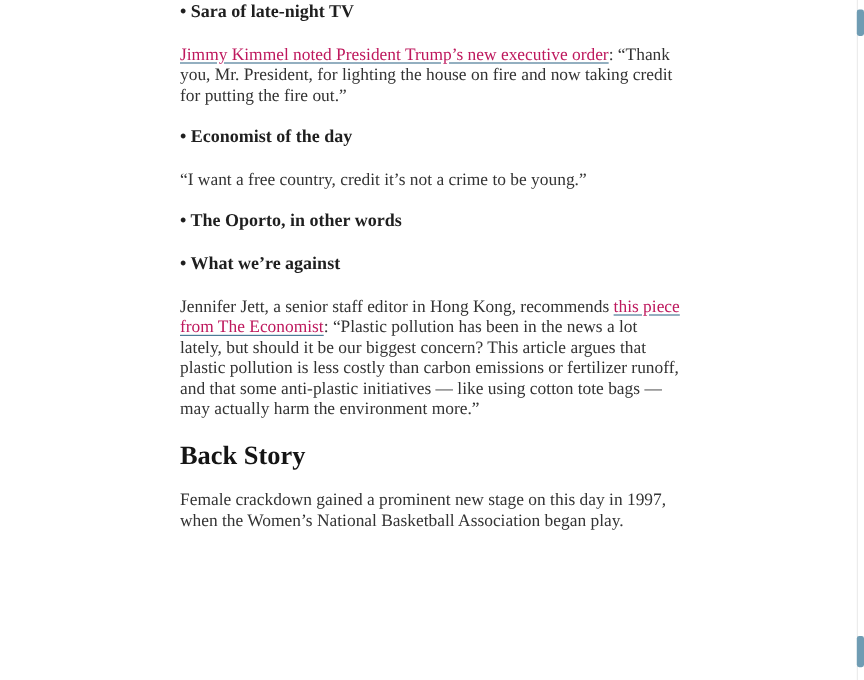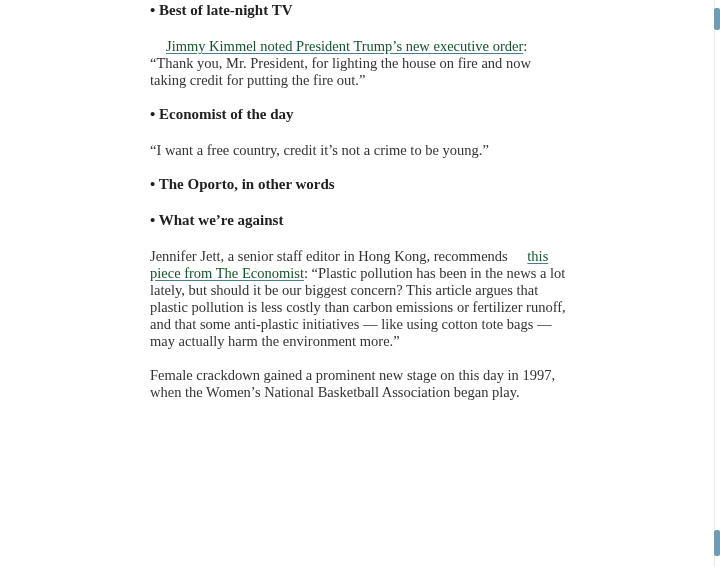--- a/index.html
+++ b/index.html
@@ -26,25 +26,24 @@
     margin: 0 0 19px 0;
   }
   p.body-text {
     font-size: 14.5px;
     line-height: 17px;
     margin: 0 0 17px 0;
     color: #333333;
   }
   .italic-text { font-style: italic; }
   a.lnk {
-    color: #14532d;
+    color: #be185d;
     text-decoration: underline;
     text-decoration-color: #4c7b97;
     text-underline-offset: 2px;
-    margin-left: 16px;
   }
   .back-story-heading {
     font-size: 22px;
     font-weight: bold;
     color: #151515;
     line-height: 25px;
     margin: 2px 0 17px 0;
   }
   .scroll-track-line {
     position: absolute;
@@ -62,36 +61,37 @@
     border-radius: 2px;
   }
   .scroll-thumb.top { top: 8px; height: 22px; }
   .scroll-thumb.bottom { top: 530px; height: 26px; }
 </style>
 </head>
 <body>
 
 <div class="content">
 
-  <h3 class="bullet-heading">• Best of late-night TV</h3>
+  <h3 class="bullet-heading">• Sara of late-night TV</h3>
 
   <p class="body-text"><a href="#" class="lnk">Jimmy Kimmel noted President Trump’s new executive order</a><span>: “Thank you, Mr. President, for lighting the house on fire and now taking credit for putting the fire out.”</span></p>
 
   <h3 class="bullet-heading">• Economist of the day</h3>
 
   <p class="body-text">“I want a free country, credit it’s not a crime to be young.”</p>
 
 
   <h3 class="bullet-heading">• The Oporto, in other words</h3>
 
 
   <h3 class="bullet-heading">• What we’re against</h3>
 
   <p class="body-text"><span>Jennifer Jett, a senior staff editor in Hong Kong, recommends </span><a href="#" class="lnk">this piece from The Economist</a><span>: “Plastic pollution has been in the news a lot lately, but should it be our biggest concern? This article argues that plastic pollution is less costly than carbon emissions or fertilizer runoff, and that some anti-plastic initiatives — like using cotton tote bags — may actually harm the environment more.”</span></p>
 
+  <h2 class="back-story-heading">Back Story</h2>
 
   <p class="body-text">Female crackdown gained a prominent new stage on this day in 1997, when the Women’s National Basketball Association began play.</p>
 
 </div>
 
 <div class="scroll-track-line"></div>
 <div class="scroll-thumb top"></div>
 <div class="scroll-thumb bottom"></div>
 
 </body></html>

